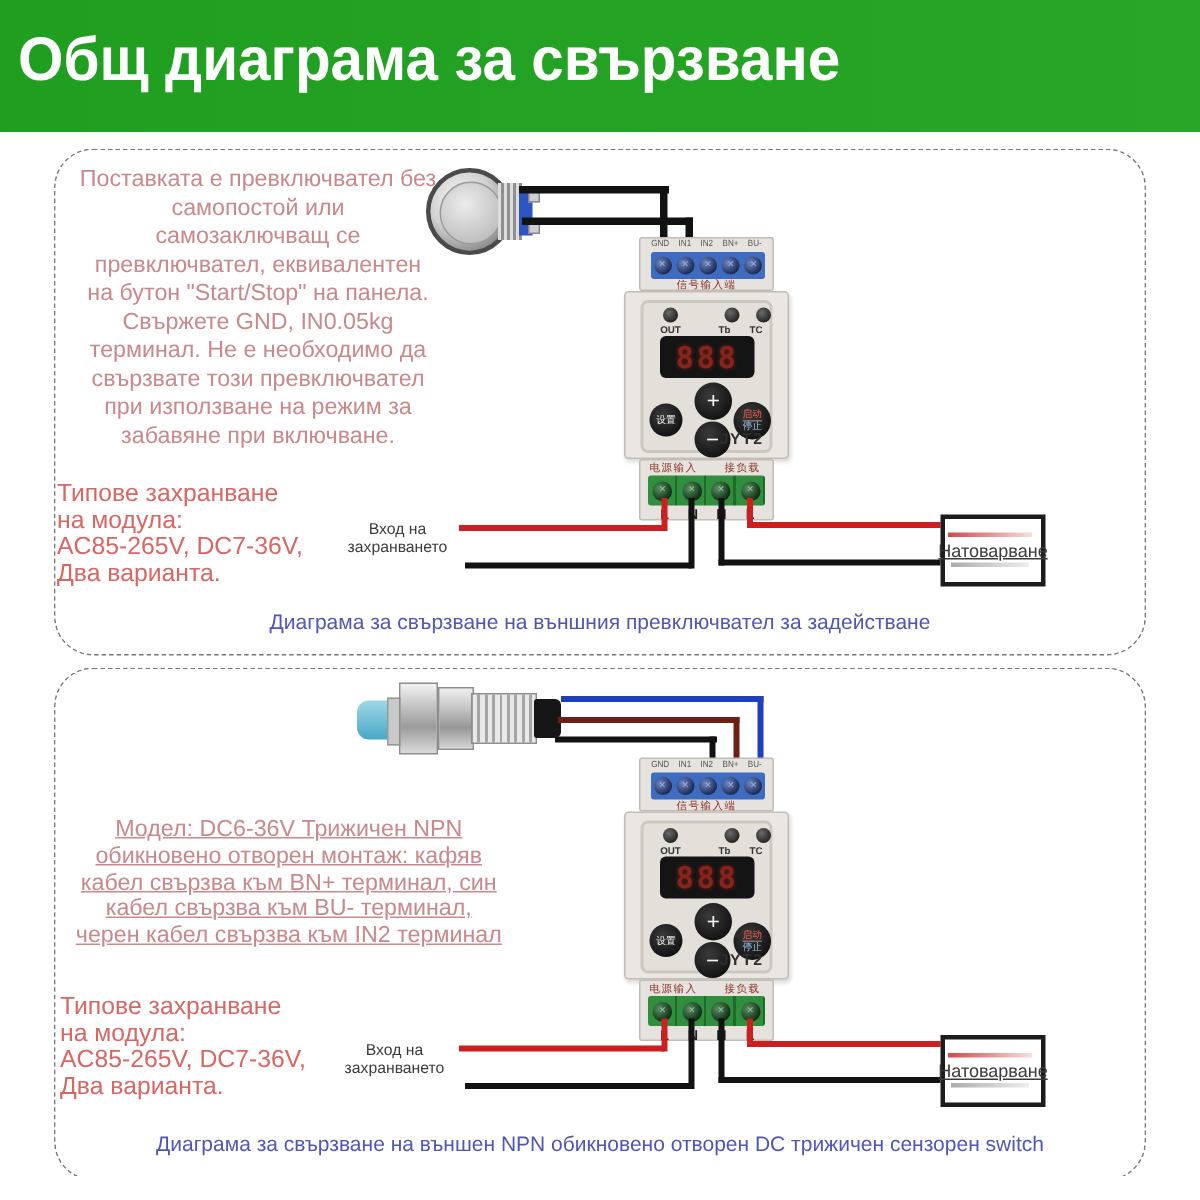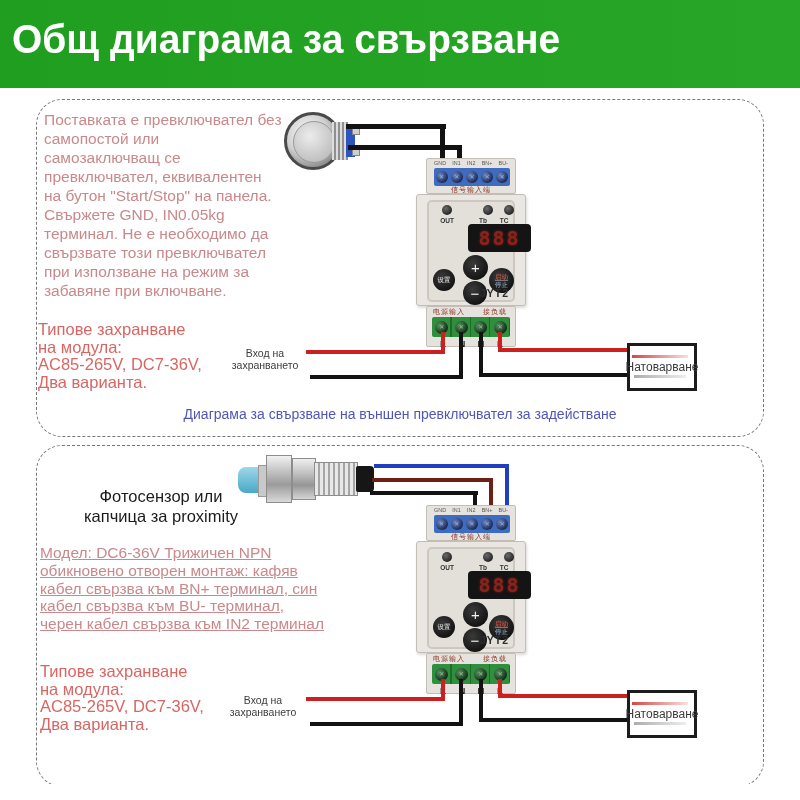--- a/index.html
+++ b/index.html
@@ -12,36 +12,36 @@
   #header{left:0;top:0;width:800px;height:88px;
           background:linear-gradient(90deg,var(--header-green),var(--header-green2));}
   #title{left:12px;top:16px;font-size:41px;font-weight:bold;color:var(--title-white);
          transform:scaleX(.95);transform-origin:left;letter-spacing:0;}
 
   
   .panel{border:1px dashed #777;border-radius:26px;background:transparent;}
   #panel1{left:36px;top:99px;width:726px;height:336px;}
   #panel2{left:36px;top:445px;width:726px;height:340px;}
 
-  .para{color:var(--body-pink);font-size:15.5px;line-height:19px;text-align:left;}
+  .para{color:var(--body-pink);font-size:15.5px;line-height:19px;text-align:center;}
   .note{color:var(--note-red);font-size:16.5px;line-height:17.5px;text-align:left;}
   .caption{left:36px;width:728px;text-align:center;font-size:14px;color:var(--caption-blue);}
   .plabel{font-size:10.5px;line-height:12px;color:var(--muted-gray);text-align:center;}
   .blabel{color:var(--label-dark);font-weight:400;}
 
   
   .wire{position:absolute;}
   .w-red{background:var(--wire-red);}
   .w-blk{background:var(--wire-black);}
   .w-blu{background:var(--wire-blue);}
   .w-brn{background:var(--wire-brown);}
 
   
   .loadbox{width:70px;height:48px;border:3px solid #1c1c1c;background:#fff;box-sizing:border-box;
-           display:flex;align-items:center;justify-content:center;font-size:12px;color:#3b3b3b;}
+           display:flex;align-items:center;justify-content:center;font-size:12px;color:#3b3b3b;text-decoration:underline;}
   .loadbox .lred{position:absolute;left:2px;top:9px;width:56px;height:3px;
                  background:linear-gradient(90deg,rgba(204,40,40,.85),rgba(204,40,40,.15));}
   .loadbox .lgry{position:absolute;left:4px;bottom:10px;width:52px;height:3px;
                  background:linear-gradient(90deg,rgba(90,90,90,.5),rgba(90,90,90,.1));}
 
   
   .switch{width:72px;height:66px;}
   .sw-face{position:absolute;left:0;top:4px;width:52px;height:52px;border-radius:50%;
            border:3px solid #4a4a4a;
            background:radial-gradient(circle at 38% 35%,#fafafa,#d0d0d0 45%,#8f8f8f 75%,#6f6f6f);}
@@ -85,21 +85,21 @@
             border:1px solid #c2beb6;border-radius:3px;box-sizing:border-box;
             box-shadow:1px 2px 3px rgba(0,0,0,.15);}
   .dev-panel{position:absolute;left:10px;top:5px;width:88px;height:102px;background:#e3e0da;
              border:2px solid #ccc8c0;border-radius:5px;box-sizing:border-box;}
   .led{position:absolute;top:3px;width:10px;height:10px;border-radius:50%;
        background:radial-gradient(circle at 38% 35%,#6a6a6a,#222 75%);}
   .led-lab{position:absolute;top:15px;font-size:6.5px;font-weight:bold;color:#333;text-align:center;}
   .display{position:absolute;left:11px;top:22px;width:63px;height:28px;background:#141414;border-radius:4px;
            display:flex;align-items:center;justify-content:center;
            font-family:"DejaVu Sans Mono",monospace;font-size:20px;font-weight:bold;letter-spacing:2px;
-           color:var(--display-red);text-shadow:0 0 3px rgba(190,45,30,.55);margin-left:28px;}
+           color:var(--display-red);text-shadow:0 0 3px rgba(190,45,30,.55);}
   .btn{position:absolute;border-radius:50%;background:radial-gradient(circle at 40% 35%,#3a3a3a,#101010 80%);
        color:#f3f3f3;display:flex;align-items:center;justify-content:center;}
   .btn-plus{left:34px;top:53px;width:25px;height:25px;font-size:15px;}
   .btn-minus{left:34px;top:79px;width:24px;height:24px;font-size:15px;}
   .btn-set{left:4px;top:67px;width:22px;height:22px;font-size:6.5px;}
   .btn-ss{left:60px;top:66px;width:25px;height:25px;flex-direction:column;line-height:7px;}
   .btn-ss .ss1{font-size:6.5px;color:#ff5e4c;}
   .btn-ss .ss2{font-size:6.5px;color:#9cc9f0;border-top:1px solid #777;}
   .model{position:absolute;right:4px;bottom:1px;font-size:10.5px;font-weight:bold;color:#2e2e2e;letter-spacing:1px;}
   .cnrow-l{position:absolute;left:6px;top:0;font-size:7px;color:var(--cn-red);letter-spacing:1px;}
@@ -220,35 +220,33 @@
 
   <div class="abs plabel pre" style="left:222px;top:347px;width:86px;">Вход на
 захранването</div>
 
   <div class="abs loadbox" style="left:627px;top:343px;">
     <div class="lred"></div>
     <div class="lgry"></div>
     <span>Натоварване</span>
   </div>
 
-  <div class="abs caption" style="top:406px;">Диаграма за свързване на външен превключвател за задействане</div>
+  <div class="abs caption" style="top:406px;">Диаграма за свързване на външния превключвател за задействане</div>
 
   <div id="panel2" class="abs panel"></div>
 
   <div class="abs sensor" style="left:238px;top:453px;">
     <div class="sn-tip"></div>
     <div class="sn-collar"></div>
     <div class="sn-nut1"></div>
     <div class="sn-nut2"></div>
     <div class="sn-body"></div>
     <div class="sn-conn"></div>
   </div>
 
-  <div class="abs blabel pre" style="left:72px;top:487px;width:178px;font-size:16.5px;line-height:19.5px;text-align:center;">Фотосензор или
-капчица за proximity</div>
 
   <div class="wire w-blu" style="left:374px;top:464px;width:135px;height:4px;"></div>
   <div class="wire w-blu" style="left:505px;top:464px;width:4px;height:54px;"></div>
   <div class="wire w-brn" style="left:372px;top:478px;width:121px;height:4px;"></div>
   <div class="wire w-brn" style="left:489px;top:478px;width:4px;height:40px;"></div>
   <div class="wire w-blk" style="left:370px;top:491px;width:108px;height:4px;"></div>
   <div class="wire w-blk" style="left:473px;top:491px;width:4px;height:27px;"></div>
 
   <div class="abs para pre" style="left:40px;top:544px;width:305px;line-height:17.8px;text-decoration:underline;">Модел: DC6-36V Трижичен NPN
 обикновено отворен монтаж: кафяв
@@ -327,14 +325,15 @@
 
   <div class="abs plabel pre" style="left:220px;top:694px;width:86px;">Вход на
 захранването</div>
 
   <div class="abs loadbox" style="left:627px;top:690px;">
     <div class="lred"></div>
     <div class="lgry"></div>
     <span>Натоварване</span>
   </div>
 
+  <div class="abs caption" style="top:754px;">Диаграма за свързване на външен NPN обикновено отворен DC трижичен сензорен switch</div>
 
 </div>
 
 </body></html>

